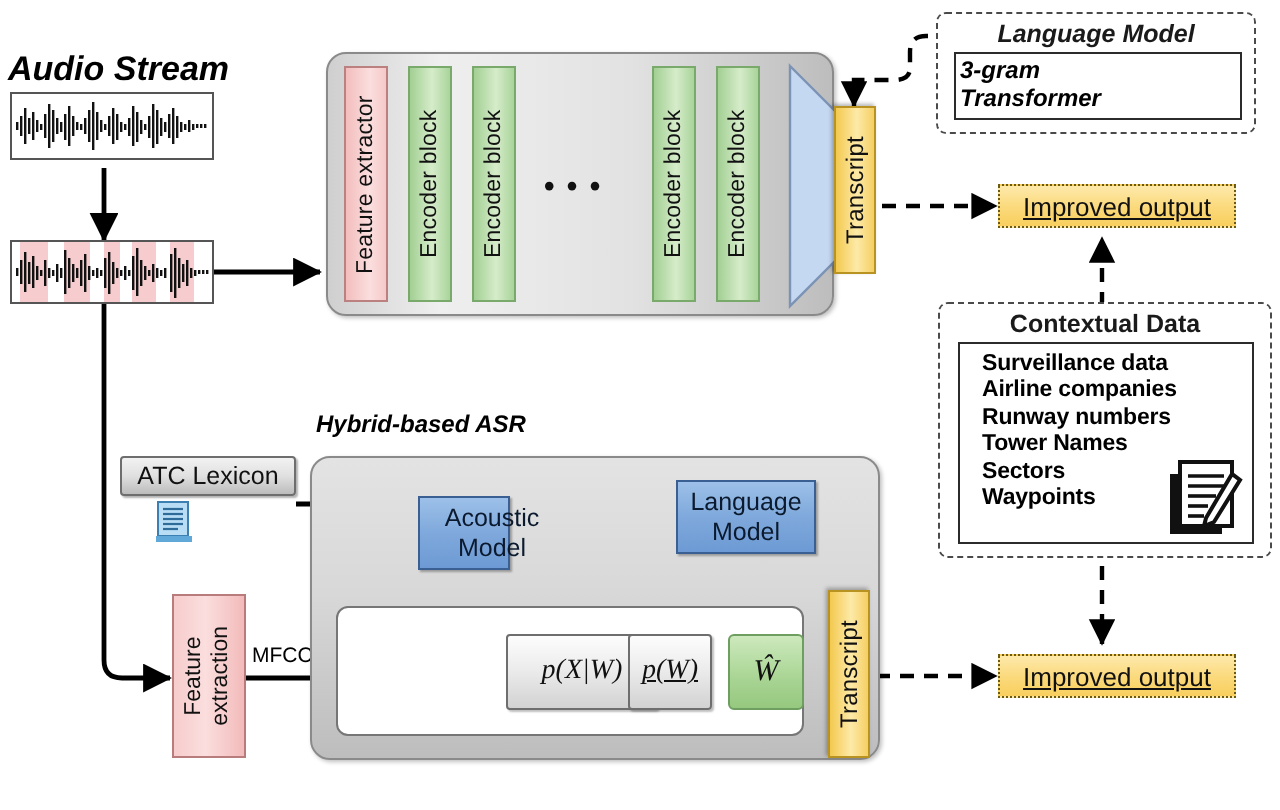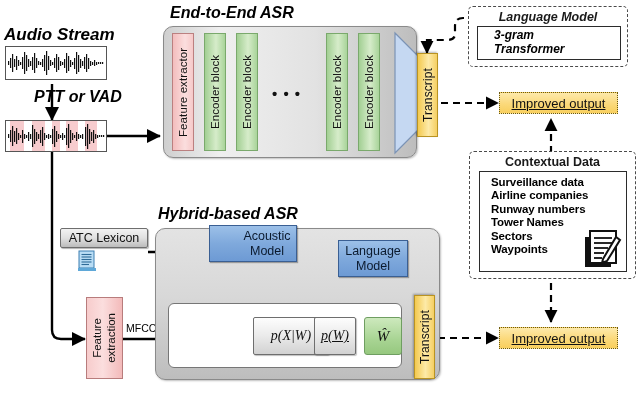--- a/index.html
+++ b/index.html
@@ -200,21 +200,20 @@
         <rect x="86" y="15" width="1.2" height="3"></rect>
           <rect x="88" y="13" width="1.2" height="6"></rect>
         <rect x="90" y="15" width="1.2" height="3"></rect>
           <rect x="92" y="15" width="1.2" height="2"></rect>
         <rect x="94" y="15" width="1.2" height="2"></rect>
           <rect x="96" y="15" width="1.2" height="2"></rect>
       </g>
     </svg>
   </div>
 
-  <div class="abs ital-title" style="left:34px;top:89px;font-size:16px;">PTT or VAD</div>
 
   <div class="abs wave-box" style="left:5px;top:120px;width:102px;height:32px;">
     <svg width="100" height="30" viewBox="0 0 100 30">
       <g fill="#f7ccce">
         <rect x="4" y="0" width="14" height="30"></rect>
         <rect x="26" y="0" width="13" height="30"></rect>
         <rect x="46" y="0" width="8" height="30"></rect>
         <rect x="60" y="0" width="12" height="30"></rect>
         <rect x="79" y="0" width="12" height="30"></rect>
       </g>
@@ -264,21 +263,20 @@
         <rect x="87" y="9" width="1.2" height="13"></rect>
           <rect x="89" y="13" width="1.2" height="5"></rect>
         <rect x="91" y="14" width="1.2" height="3"></rect>
           <rect x="93" y="14" width="1.2" height="2"></rect>
         <rect x="95" y="14" width="1.2" height="2"></rect>
           <rect x="97" y="14" width="1.2" height="2"></rect>
       </g>
     </svg>
   </div>
 
-  <div class="abs ital-title" style="left:170px;top:5px;font-size:16px;">End-to-End ASR</div>
 
   <div class="abs panel" style="left:163px;top:26px;width:254px;height:132px;"></div>
 
   <svg class="abs" style="left:395px;top:33px;width:36px;height:120px;">
     <polygon points="0,0 28,28 28,92 0,120" fill="#c5d8f2" stroke="#7b93b5" stroke-width="1.2"></polygon>
   </svg>
 
   <div class="abs vblock pink" style="left:172px;top:33px;width:22px;height:118px;">Feature extractor</div>
 
   <div class="abs vblock green" style="left:204px;top:33px;width:22px;height:118px;">Encoder block</div>
@@ -286,21 +284,21 @@
 
   <div class="abs" style="left:272px;top:85px;font-size:15px;font-weight:700;color:#111;letter-spacing:1px;">• • •</div>
 
   <div class="abs vblock green" style="left:326px;top:33px;width:22px;height:118px;">Encoder block</div>
   <div class="abs vblock green" style="left:358px;top:33px;width:22px;height:118px;">Encoder block</div>
 
   <div class="abs vblock yellow" style="left:417px;top:53px;width:21px;height:84px;box-shadow:1px 1px 2px rgba(0,0,0,.3);">Transcript</div>
 
   <div class="abs dashbox" style="left:468px;top:6px;width:160px;height:61px;font-style:italic;">
     <div class="bold-head" style="font-size:12.5px;text-align:center;margin-top:3px;">Language Model</div>
-    <div class="solid-inner" style="margin:2px 6px 0 8px;height:34px;padding:1px 16px;">
+    <div class="solid-inner" style="margin:2px 6px 0 8px;height:34px;padding:1px 2px;">
       <div class="lm-list">3-gram</div>
       <div class="lm-list">Transformer</div>
     </div>
   </div>
 
   <div class="abs improved" style="left:499px;top:92px;width:119px;height:22px;">Improved output</div>
 
   <div class="abs dashbox" style="left:469px;top:151px;width:167px;height:128px;">
     <div class="bold-head" style="font-size:12.5px;text-align:center;margin-top:3px;">Contextual Data</div>
     <div class="solid-inner" style="margin:2px 8px 0 9px;height:101px;padding:4px 0 0 11px;position:relative;">
@@ -350,26 +348,26 @@
               display:flex;align-items:center;justify-content:center;">
     <div style="writing-mode:vertical-rl;transform:rotate(180deg);text-align:center;
                 font-size:11.5px;line-height:1.18;color:#111;white-space:nowrap;">
       <span>Feature</span><br>
       <span>extraction</span>
     </div>
   </div>
 
   <div class="abs mfcc" style="left:126px;top:322px;">MFCC</div>
 
-  <div class="abs ital-title" style="left:158px;top:206px;font-size:16px;">Hybrid-based ASR</div>
+  <div class="abs ital-title" style="left:158px;top:206px;font-size:12px;">Hybrid-based ASR</div>
 
   <div class="abs panel" style="left:155px;top:228px;width:285px;height:152px;
               background:linear-gradient(to bottom,#e3e3e3 0%,#d8d8d8 45%,#bdbdbd 100%);"></div>
 
-  <div class="abs bluebox" style="left:209px;top:225px;width:88px;height:37px;padding-left:28px;">
+  <div class="abs bluebox" style="left:209px;top:248px;width:46px;height:37px;padding-left:28px;">
     <div>
       <span>Acoustic</span><br>
       <span>Model</span>
     </div>
   </div>
 
   <div class="abs bluebox" style="left:306px;top:240px;width:70px;height:37px;margin-left:32px;">
     <div>
       <span>Language</span><br>
       <span>Model</span>

